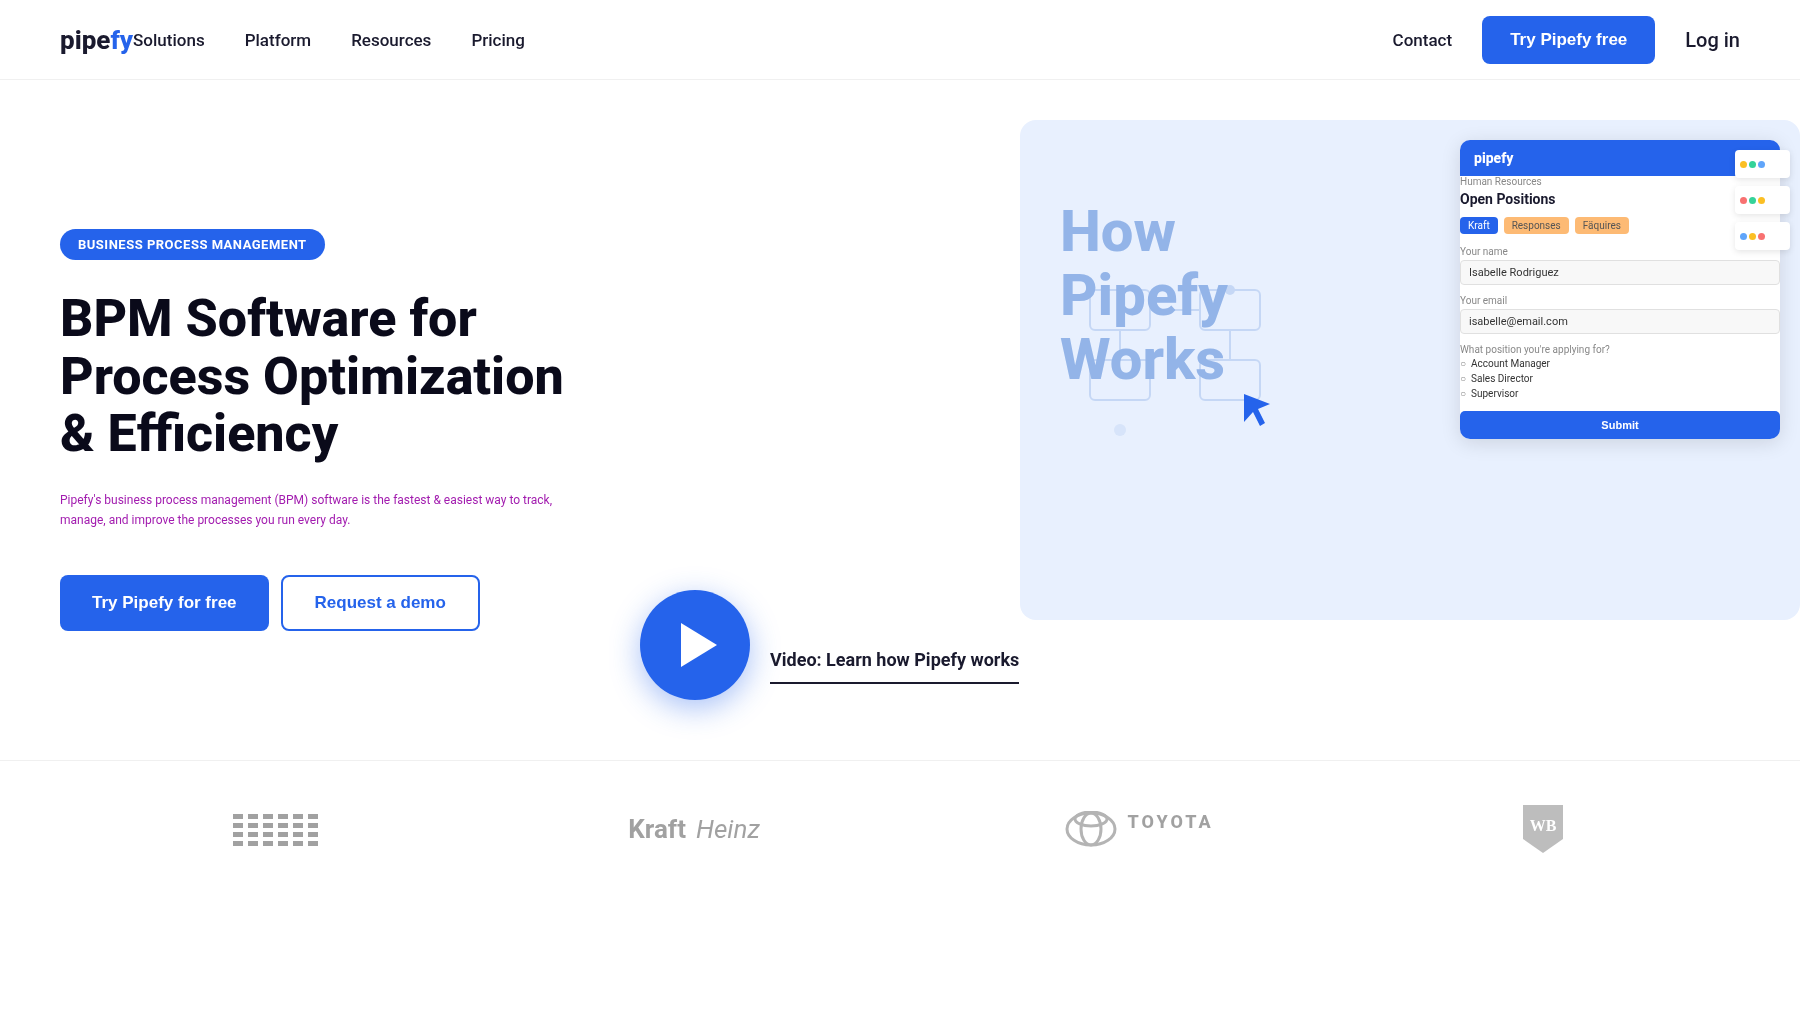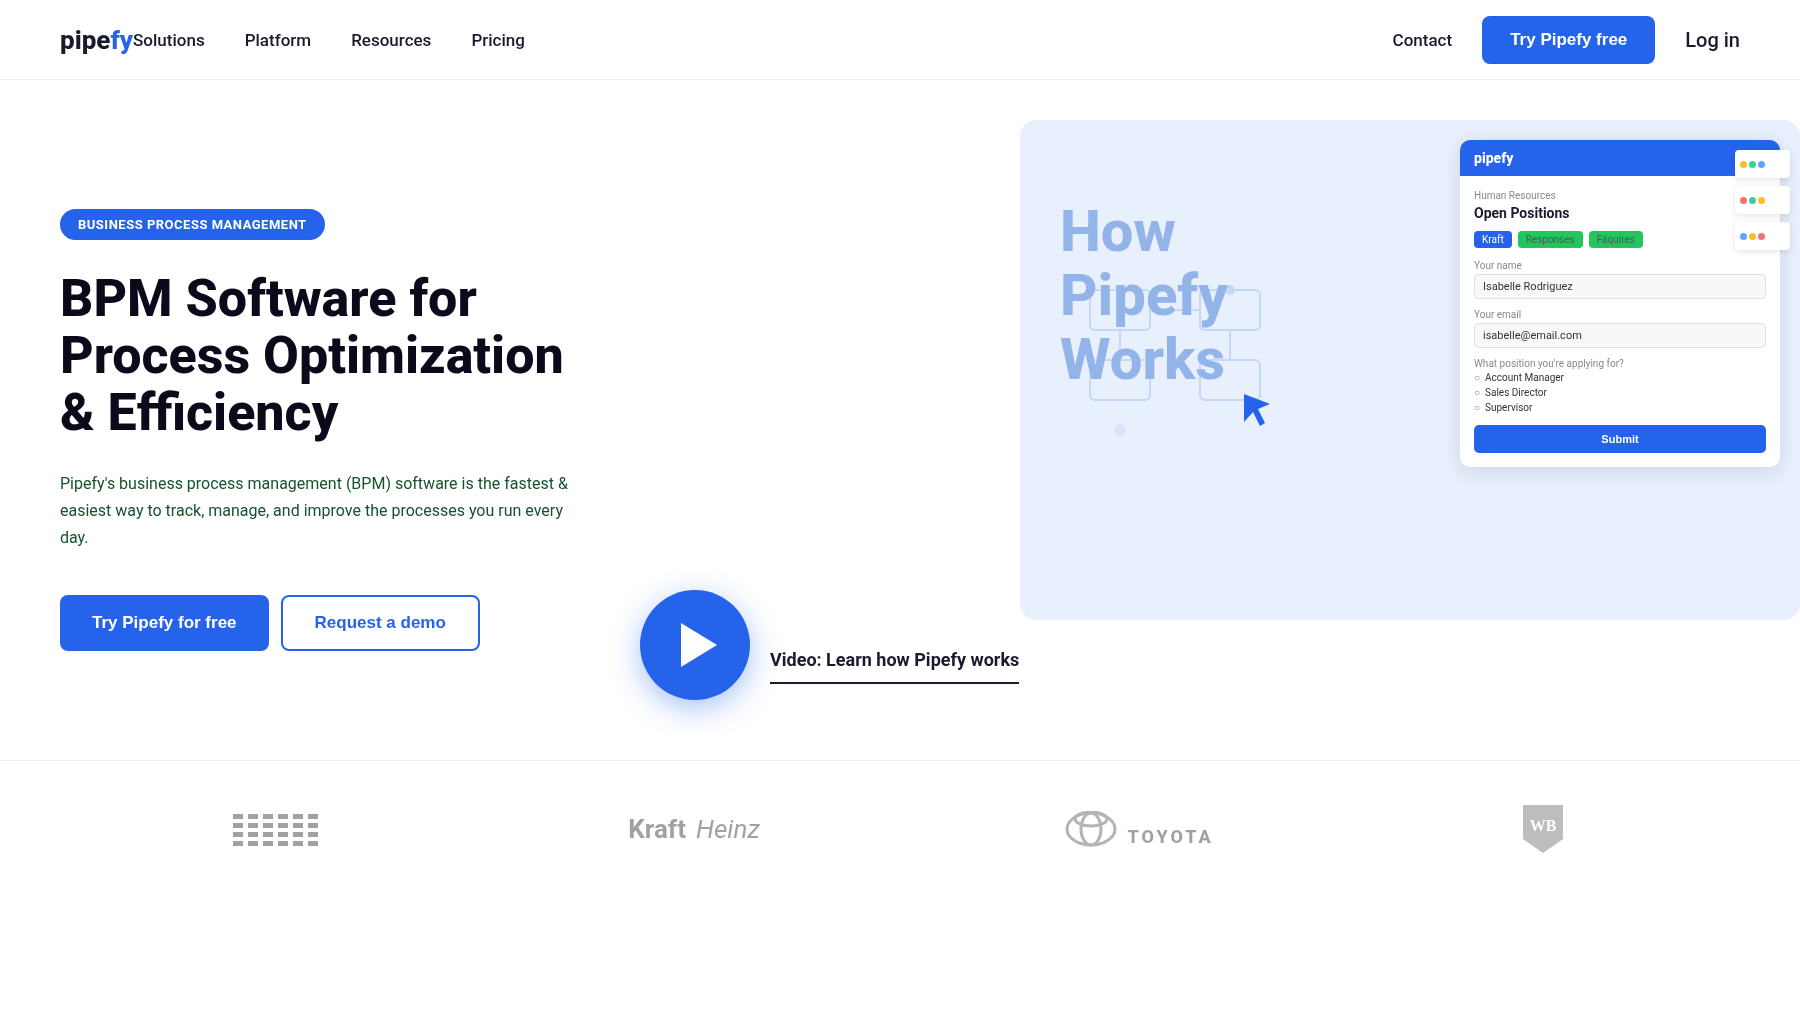--- a/index.html
+++ b/index.html
@@ -12,40 +12,40 @@
     .nav-right { display: flex; align-items: center; gap: 30px; }
     .contact-link { text-decoration: none; color: #1a1a2e; font-size: 17px; font-weight: 500; }
     .try-free-btn { background: #2563eb; color: #fff; border: none; padding: 14px 28px; border-radius: 8px; font-size: 17px; font-weight: 600; cursor: pointer; }
     .login-link { text-decoration: none; color: #1a1a2e; font-size: 20px; font-weight: 500; }
 
     
     .hero { display: flex; align-items: center; padding: 60px 60px 40px 60px; min-height: 680px; position: relative; }
     .hero-left { flex: 0 0 600px; padding-right: 60px; }
     .badge { display: inline-block; background: #2563eb; color: #fff; font-size: 13px; font-weight: 700; padding: 8px 18px; border-radius: 30px; margin-bottom: 30px; letter-spacing: 0.5px; }
     .hero-title { font-size: 52px; font-weight: 800; color: #0a0a1a; line-height: 1.1; margin-bottom: 28px; }
-    .hero-desc { font-size: 16px; color: #14532d; line-height: 1.7; margin-bottom: 44px; max-width: 520px; }
+    .hero-desc { font-size: 12px; color: #a21caf; line-height: 1.7; margin-bottom: 44px; max-width: 520px; }
     .hero-buttons { display: flex; gap: 12px; }
     .btn-primary { background: #2563eb; color: #fff; border: none; padding: 18px 32px; border-radius: 8px; font-size: 17px; font-weight: 700; cursor: pointer; }
     .btn-outline { background: #fff; color: #2563eb; border: 2px solid #2563eb; padding: 16px 32px; border-radius: 8px; font-size: 17px; font-weight: 700; cursor: pointer; }
 
     
     .hero-right { flex: 1; position: relative; height: 580px; }
     .hero-visual { position: absolute; right: -60px; top: -20px; width: 780px; height: 500px; background: #e8f0fe; border-radius: 16px; overflow: hidden; }
 
     
     .how-text { position: absolute; left: 40px; top: 80px; font-size: 58px; font-weight: 800; color: #93b4e8; line-height: 1.1; }
 
     
     .app-mockup { position: absolute; right: 20px; top: 20px; width: 320px; background: #fff; border-radius: 10px; box-shadow: 0 4px 20px rgba(0,0,0,0.12); overflow: hidden; }
     .app-header { background: #2563eb; color: #fff; padding: 10px 14px; font-size: 13px; font-weight: 700; display: flex; align-items: center; gap: 8px; }
-    .app-body { padding: 14px; }
+    .app-body { }
     .app-section-title { font-size: 10px; color: #888; margin-bottom: 4px; }
     .app-title { font-size: 14px; font-weight: 700; color: #1a1a2e; margin-bottom: 10px; }
     .app-tabs { display: flex; gap: 6px; margin-bottom: 12px; }
-    .app-tab { font-size: 10px; padding: 3px 8px; border-radius: 4px; background: #22c55e; color: #555; }
+    .app-tab { font-size: 10px; padding: 3px 8px; border-radius: 4px; background: #fdba74; color: #555; }
     .app-tab.active { background: #2563eb; color: #fff; }
     .app-field { margin-bottom: 10px; }
     .app-field-label { font-size: 10px; color: #888; margin-bottom: 3px; }
     .app-field-value { font-size: 11px; color: #333; padding: 5px 8px; background: #f8f8f8; border-radius: 4px; border: 1px solid #e0e0e0; }
     .app-radio-group { display: flex; flex-direction: column; gap: 4px; margin-bottom: 12px; }
     .app-radio { font-size: 10px; color: #333; display: flex; align-items: center; gap: 5px; }
     .app-radio::before { content: '○'; font-size: 10px; color: #888; }
     .app-submit { background: #2563eb; color: #fff; border: none; padding: 8px 16px; border-radius: 5px; font-size: 11px; font-weight: 600; width: 100%; cursor: pointer; }
 
     
@@ -54,21 +54,21 @@
 
     
     .video-label { position: absolute; left: 110px; bottom: 50px; }
     .video-label-text { font-size: 18px; font-weight: 700; color: #1a1a2e; border-bottom: 2px solid #1a1a2e; padding-bottom: 12px; }
 
     
     .logos-bar { display: flex; align-items: center; justify-content: space-around; padding: 40px 80px; border-top: 1px solid #f0f0f0; }
     .logo-item { display: flex; align-items: center; gap: 10px; opacity: 0.55; }
 
     
-    .toyota-wrap { display: flex; align-items: flex-end; gap: 10px; }
+    .toyota-wrap { display: flex; align-items: flex-start; gap: 10px; }
 
     
     .ge-wrap { display: flex; align-items: center; gap: 8px; }
 
     
     .pipefy-wordmark { font-size: 26px; font-weight: 800; color: #1a1a2e; }
     .pipefy-dot { color: #2563eb; }
   </style>
 </head>
 <body>

